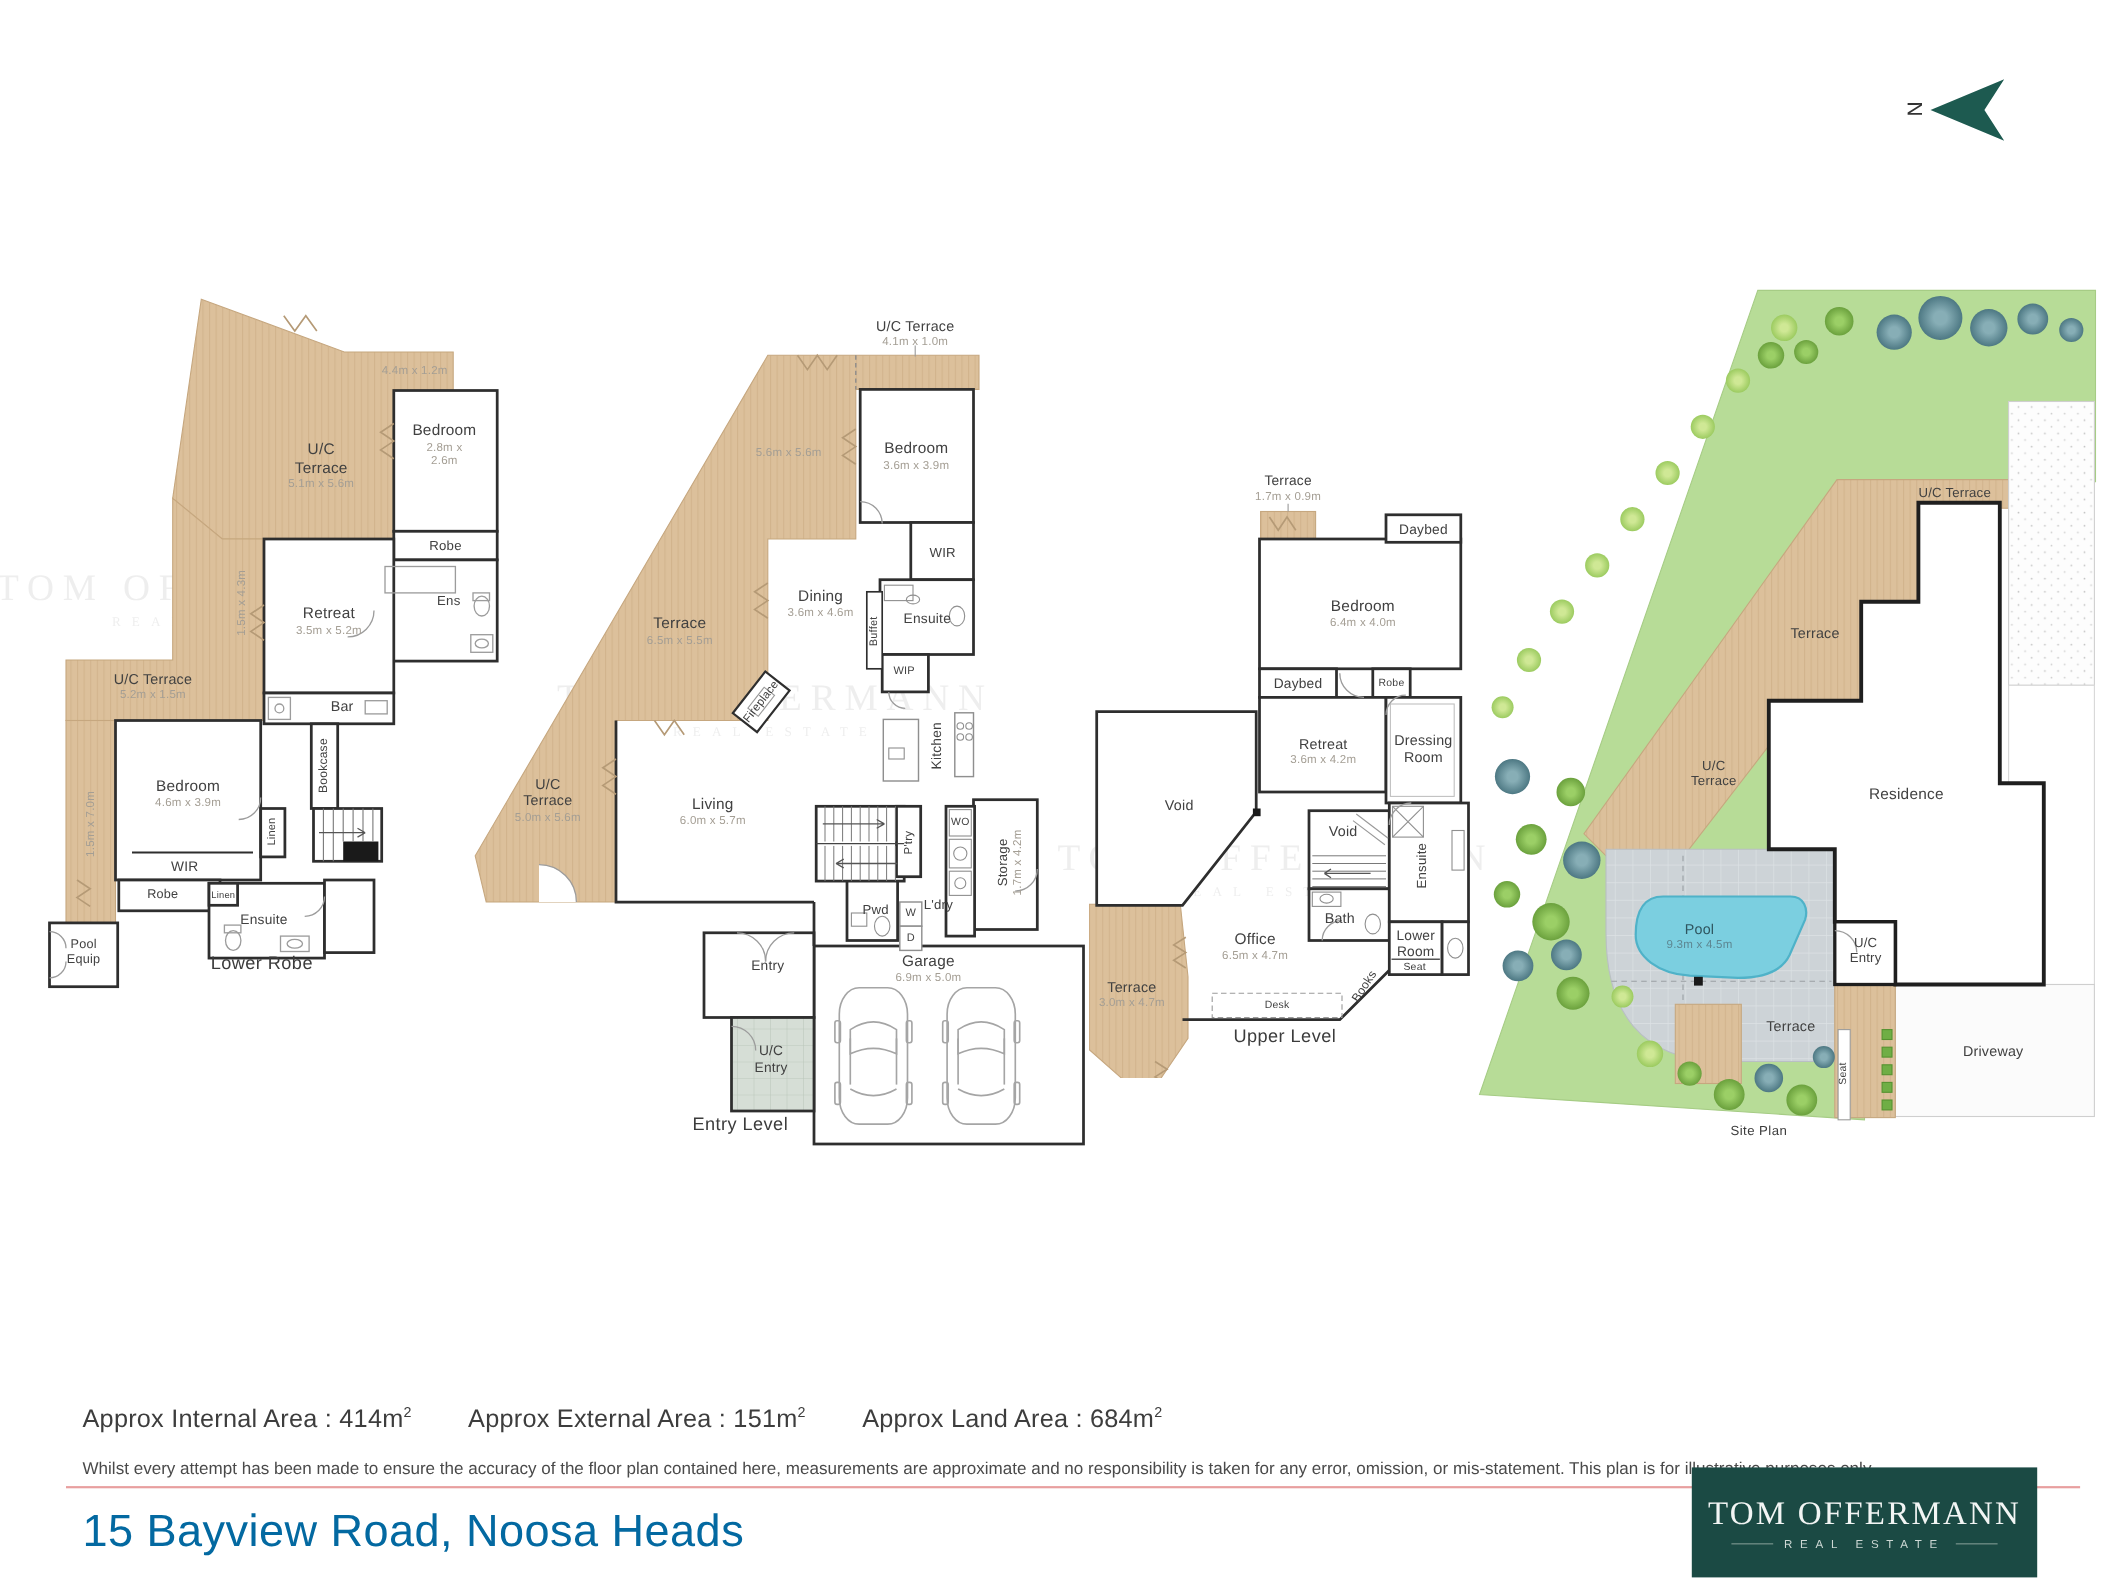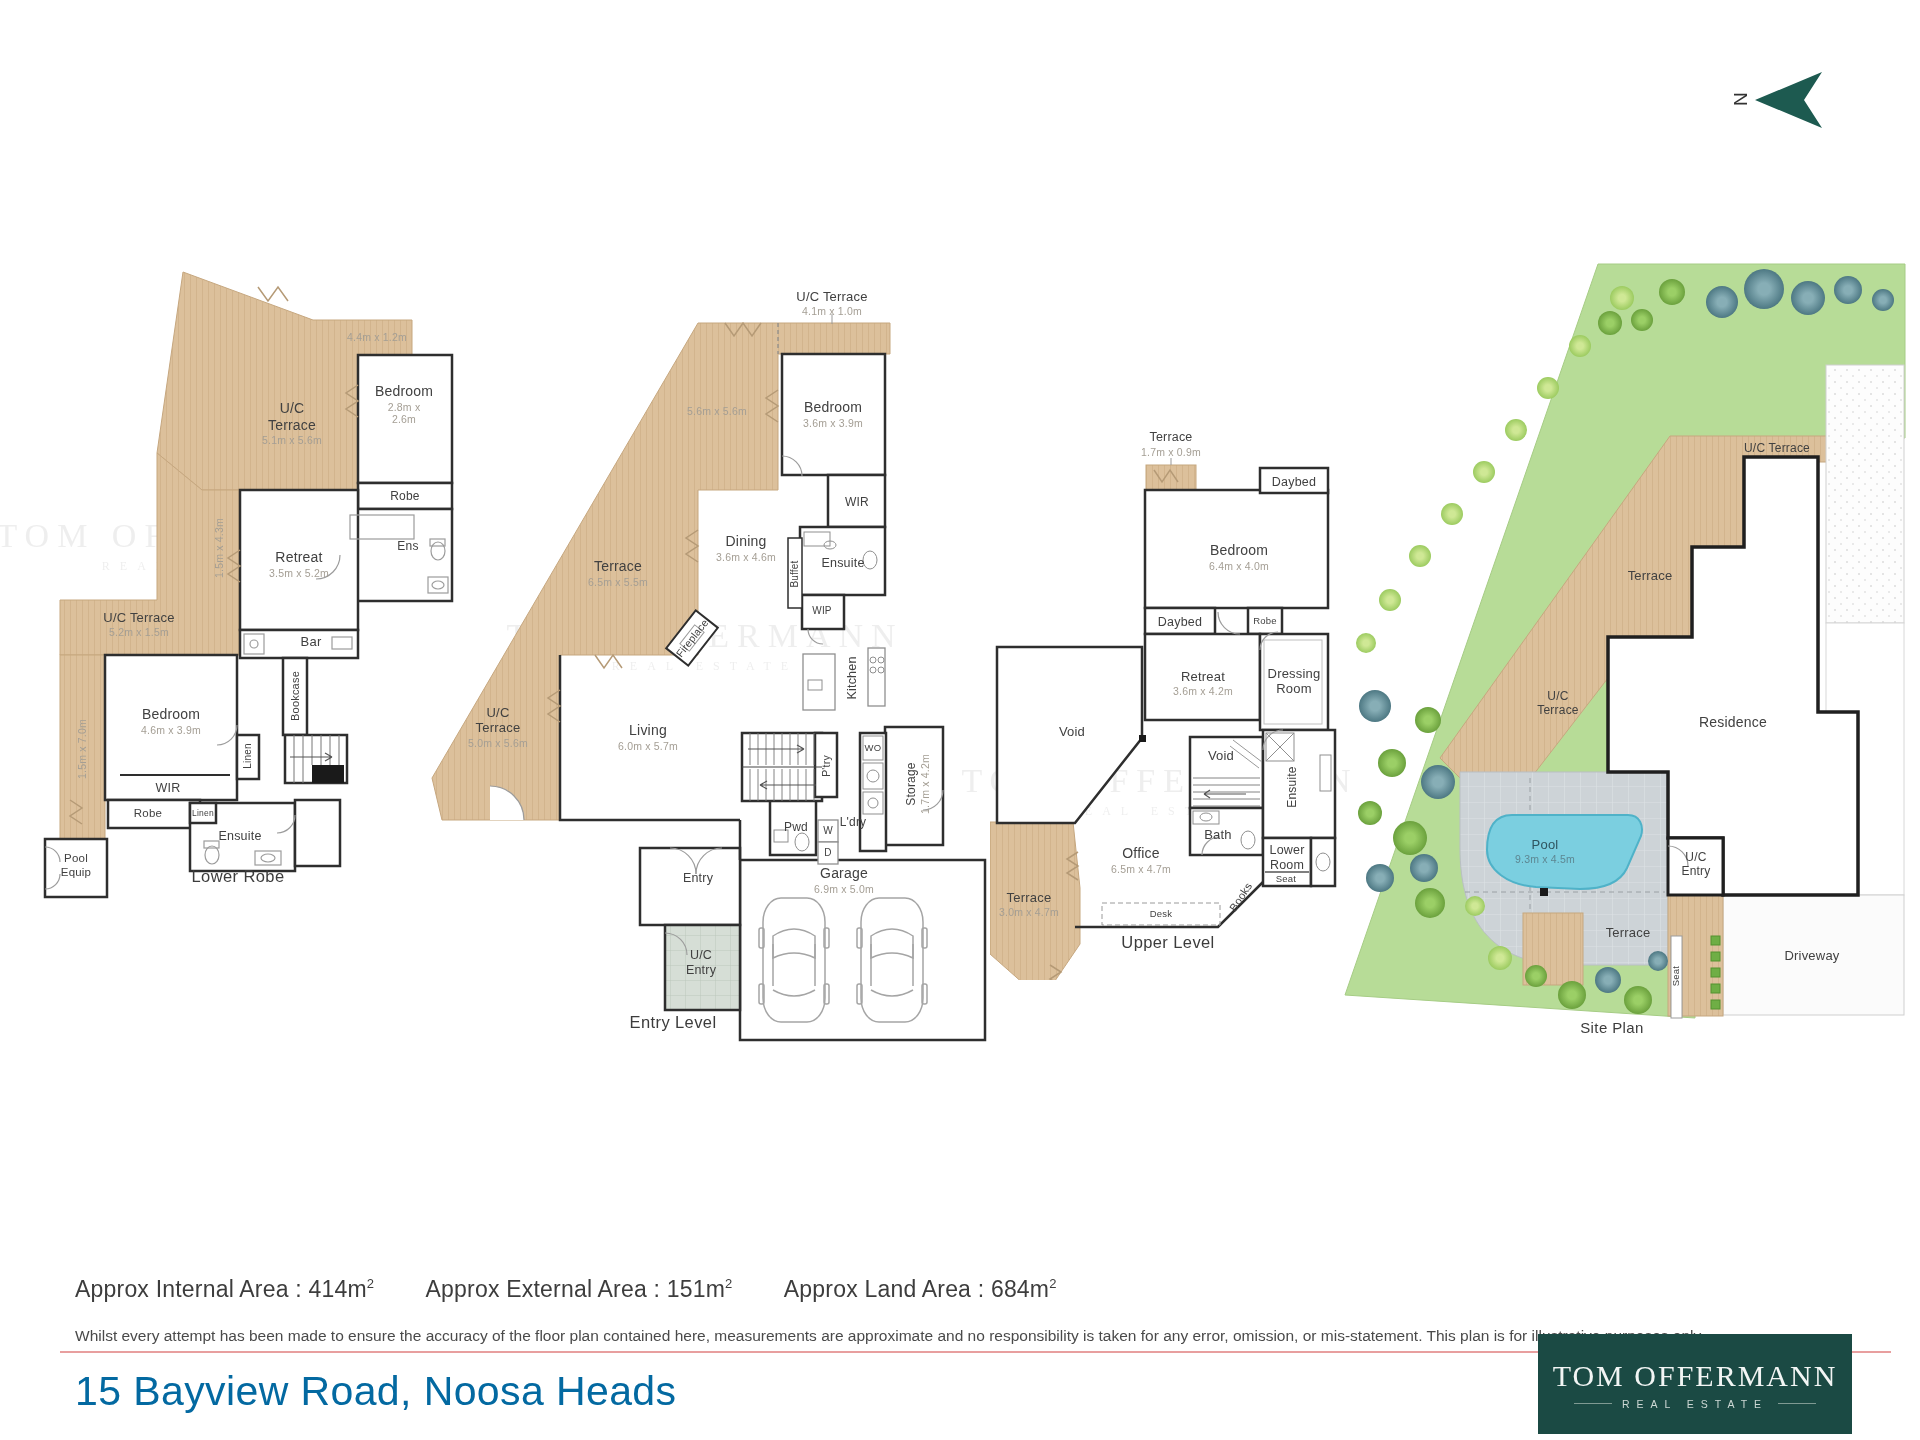--- a/index.html
+++ b/index.html
@@ -440,21 +440,21 @@
   <div class="lbl f13" style="left:310px;top:318px">Terrace</div>
   <div class="lbl f14" style="left:393px;top:464px">Residence</div>
   <div class="lbl f12" style="left:218px;top:445px">U/C
 Terrace</div>
   <div class="lbl poolc" style="left:205px;top:593px"><span class="nm f13">Pool</span><span class="dim">9.3m x 4.5m</span></div>
   <div class="lbl f12" style="left:356px;top:606px">U/C
 Entry</div>
   <div class="lbl f13" style="left:288px;top:675px">Terrace</div>
   <div class="lbl vert f9" style="left:336px;top:718px">Seat</div>
   <div class="lbl f13" style="left:472px;top:698px">Driveway</div>
-  <div class="lbl ptitle" style="left:272px;top:770px;font-size:15px">Site Plan</div>
+  <div class="lbl ptitle" style="left:259px;top:770px;font-size:12px">Site Plan</div>
 </div>
 
 <div class="areas">
   <span class="area"><span>Approx Internal Area : 414m</span><sup>2</sup></span>
   <span class="area"><span>Approx External Area : 151m</span><sup>2</sup></span>
   <span class="area"><span>Approx Land Area : 684m</span><sup>2</sup></span>
 </div>
 <div class="disclaimer">Whilst every attempt has been made to ensure the accuracy of the floor plan contained here, measurements are approximate and no responsibility is taken for any error, omission, or mis-statement. This plan is for illustrative purposes only.</div>
 <div class="redline"></div>
 <div class="address">15 Bayview Road, Noosa Heads</div>

